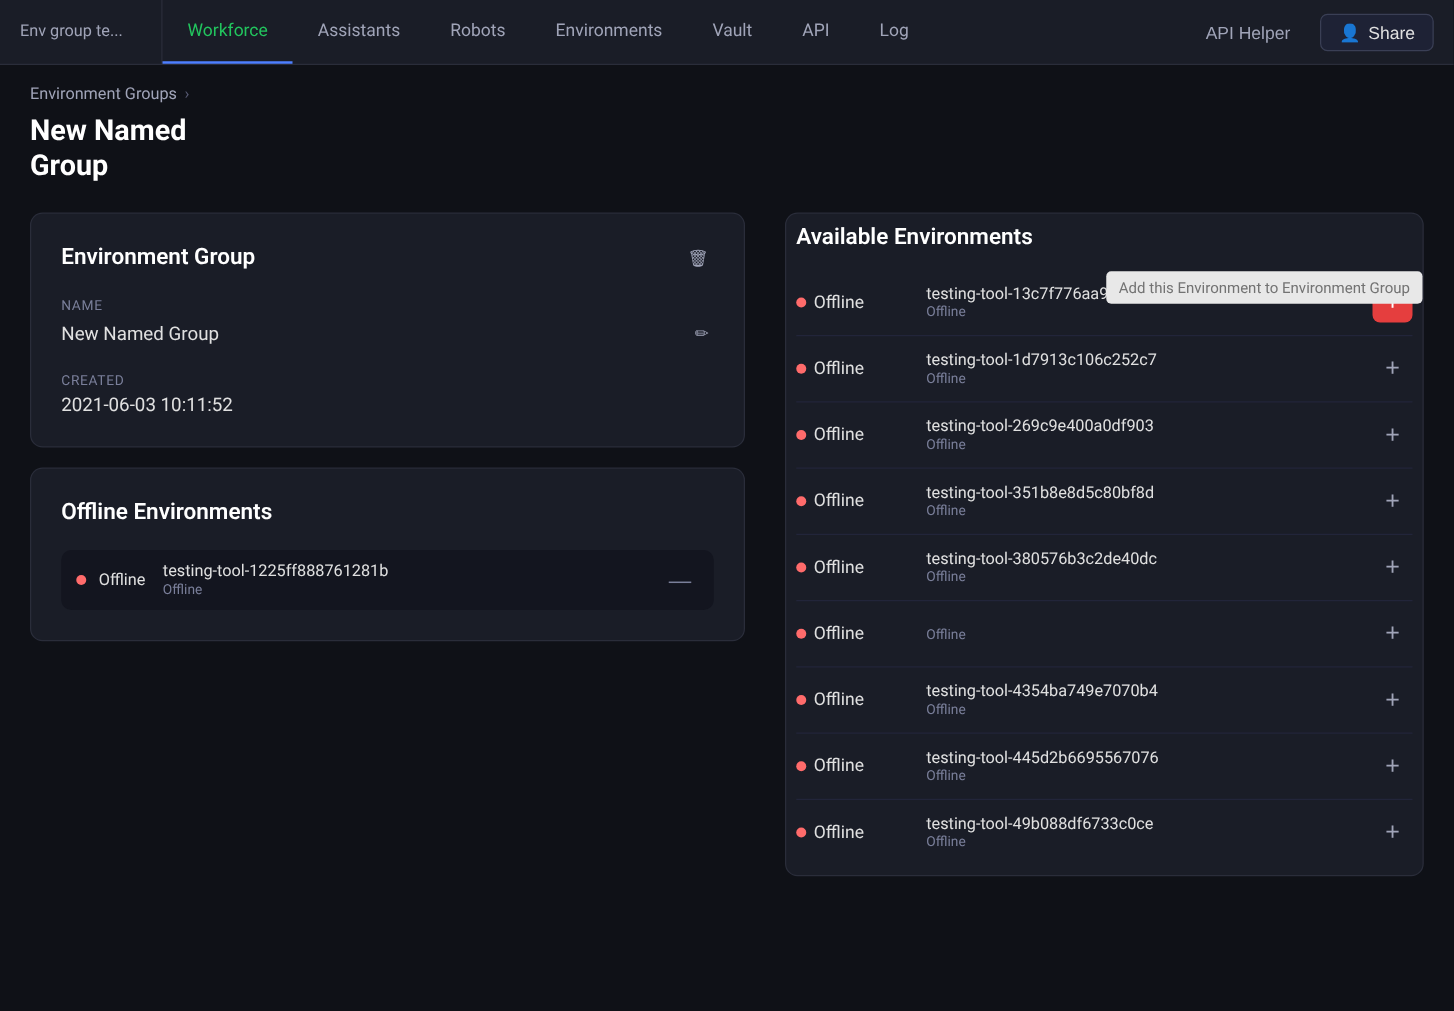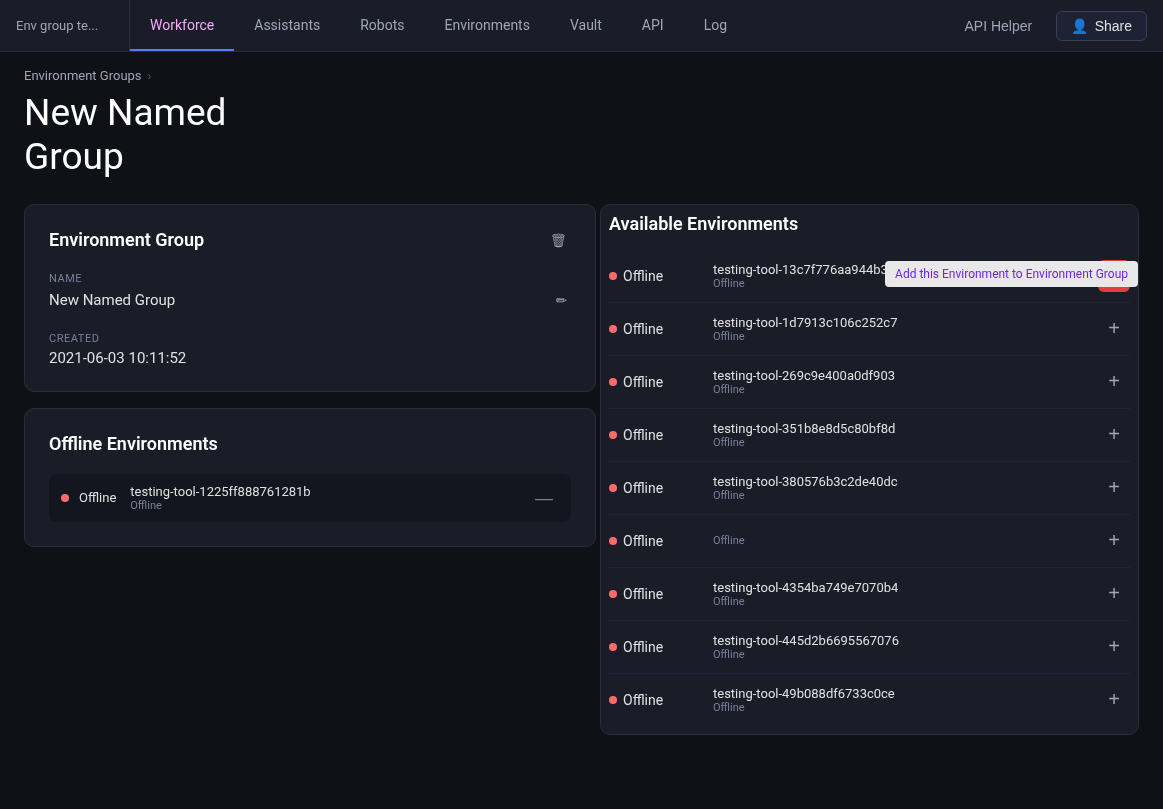--- a/index.html
+++ b/index.html
@@ -45,21 +45,21 @@
       height: 100%;
       padding: 0 20px;
       cursor: pointer;
       color: #a0a4b8;
       font-size: 14px;
       border-bottom: 2px solid transparent;
       transition: color 0.15s;
       white-space: nowrap;
     }
     .topnav-tab.active {
-      color: #f0abfc;
+      color: #22c55e;
       border-bottom: 2px solid #4e7fff;
     }
     .topnav-right {
       display: flex;
       align-items: center;
       gap: 12px;
       padding: 0 16px;
     }
     .api-helper-btn {
       background: none;
@@ -93,30 +93,30 @@
     }
     .breadcrumb-link {
       color: #a0a4b8;
       cursor: pointer;
     }
     .breadcrumb-chevron {
       color: #555870;
     }
     .page-title {
       padding: 0 8px 24px 24px;
-      font-size: 37px;
-      font-weight: 400;
+      font-size: 23px;
+      font-weight: 700;
       color: #ffffff;
       line-height: 1.2;
     }
 
     
     .main-content {
       display: flex;
-      gap: 4px;
+      gap: 32px;
       padding: 0 24px 24px 24px;
     }
 
     
     .left-panel {
       width: 572px;
       display: flex;
       flex-direction: column;
       gap: 16px;
     }
@@ -220,24 +220,24 @@
     .right-panel-title {
       font-size: 18px;
       font-weight: 600;
       color: #ffffff;
       margin-bottom: 16px;
     }
 
     
     .tooltip-box {
       position: absolute;
-      top: 56px;
+      top: 46px;
       right: 0;
       background: #e8e8e8;
-      color: #6d28d9;
+      color: #737373;
       font-size: 12px;
       padding: 6px 10px;
       border-radius: 4px;
       white-space: nowrap;
       z-index: 10;
       pointer-events: none;
     }
 
     
     .env-row {

